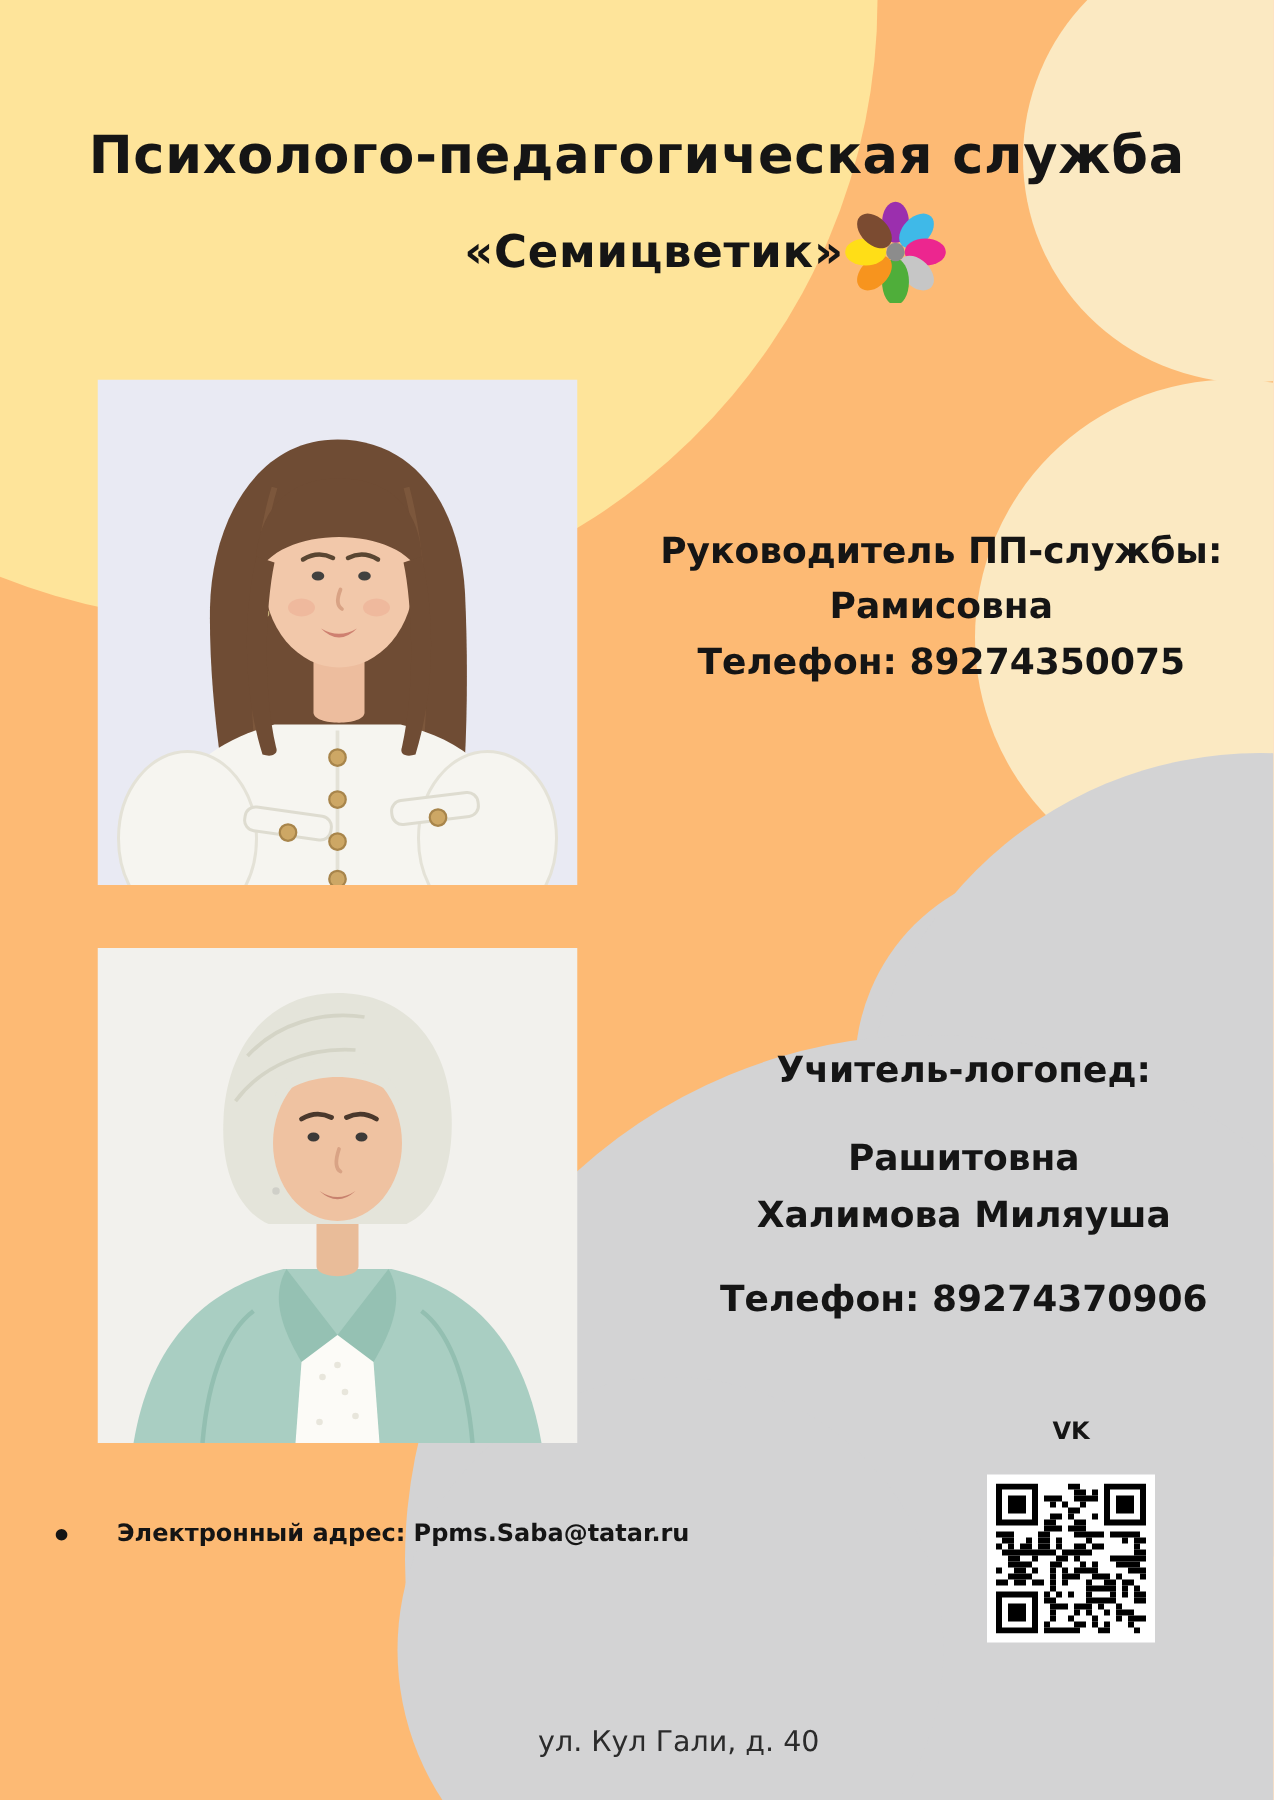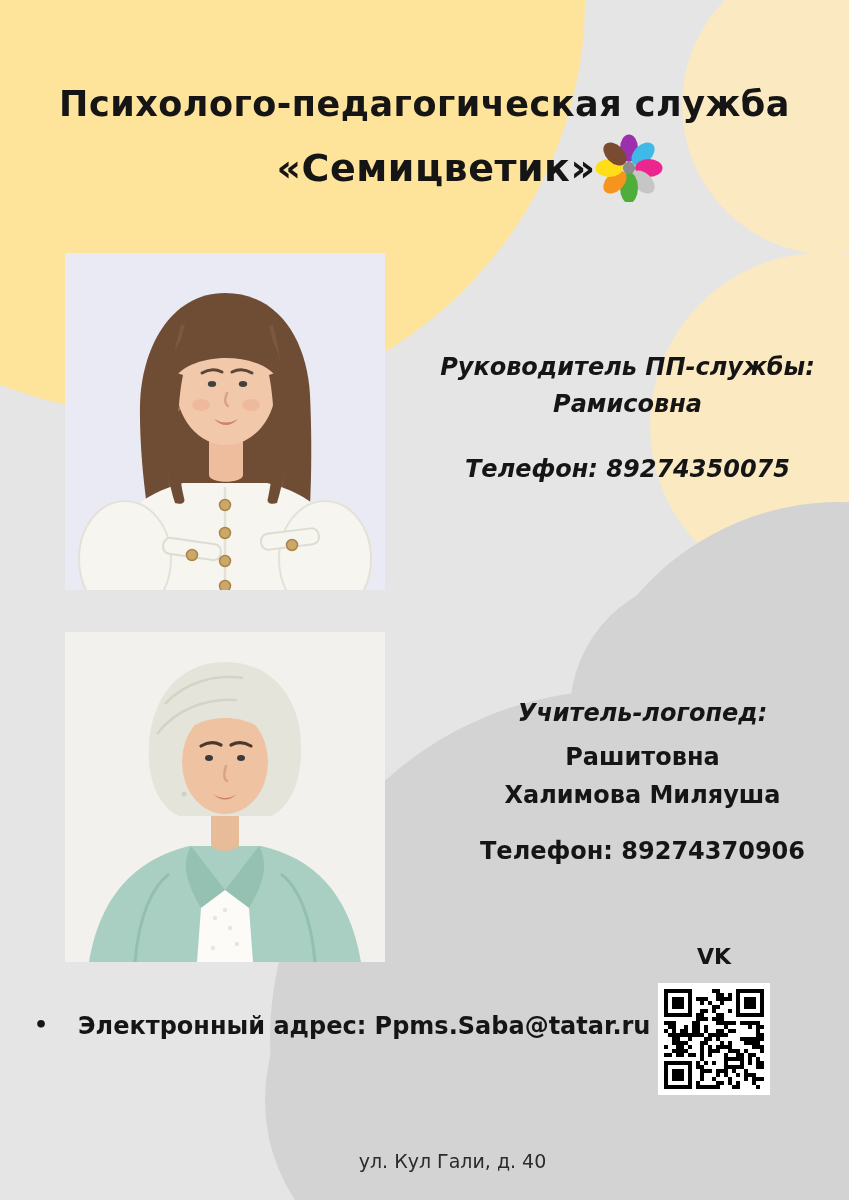--- a/index.html
+++ b/index.html
@@ -1,55 +1,55 @@
 <!DOCTYPE html>
 <html style="--yellow-left: #FEE49A; --yellow-right: #FBE9C2; --gray-cloud: #D3D3D4; --text: #151515;"><head>
 <meta charset="utf-8">
 <style>
   html,body{margin:0;padding:0;background:#ffffff;}
   .page{
-    position:relative;width:849px;height:1200px;overflow:hidden;background:#e5e5e5;
+    position:relative;width:849px;height:1200px;overflow:hidden;background:#fdba74;
     font-family:"DejaVu Sans",sans-serif;color:#151515;
   }
   .bg{position:absolute;left:0;top:0;z-index:0;}
   .blob-yellow-left{fill:var(--yellow-left,#FEE49A);}
   .blob-yellow-right{fill:var(--yellow-right,#FBE9C2);}
   .blob-gray{fill:var(--gray-cloud,#D3D3D4);}
   .title-line1{
     position:absolute;z-index:2;top:84px;left:0;right:0;text-align:center;
     font-size:35px;font-weight:bold;letter-spacing:0.5px;
   }
   .title-line2{
     position:absolute;z-index:2;top:134px;left:90px;width:760px;
     display:flex;align-items:center;justify-content:center;
-    font-size:38px;font-weight:bold;letter-spacing:0.5px;text-align:right;
+    font-size:30px;font-weight:bold;letter-spacing:0.5px;text-align:right;
   }
   .flower{width:68px;height:68px;flex:0 0 auto;}
   .photo{position:absolute;z-index:2;}
   .photo svg{display:block;}
   .staff-block{
     position:absolute;z-index:2;text-align:center;
     font-size:24px;font-weight:bold;line-height:37px;
   }
-  .staff-1{left:420px;top:349px;width:415px;font-style:italic;}
-  .staff-1 .phone{margin-top:28px;}
+  .staff-1{left:420px;top:349px;width:415px;}
+  .staff-1 .phone{margin-top:0;}
   .staff-2{left:450px;top:694px;width:385px;line-height:38px;}
-  .staff-2 .role{margin-bottom:6px;font-style:italic;}
+  .staff-2 .role{margin-bottom:21px;}
   .staff-2 .phone{margin-top:18px;}
   .vk-label{
     position:absolute;z-index:2;left:655px;top:944px;width:118px;
-    text-align:center;font-size:22px;font-weight:bold;
+    text-align:center;font-size:16px;font-weight:bold;
   }
   .qr-tile{
     position:absolute;z-index:2;left:658px;top:983px;width:112px;height:112px;
     background:#ffffff;display:flex;align-items:center;justify-content:center;
   }
   .bullets{
     position:absolute;z-index:2;left:32px;top:1012px;width:640px;
-    margin:0;padding:0;list-style:none;font-size:24px;font-weight:bold;
+    margin:0;padding:0;list-style:none;font-size:16px;font-weight:bold;
   }
   .bullets li{position:relative;padding-left:46px;margin-bottom:25px;}
   .bullets li::before{
     content:"\2022";position:absolute;left:2px;top:0;font-size:22px;color:#151515;
   }
   .footer{
     position:absolute;z-index:2;left:0;right:0;top:1150px;text-align:center;
     font-size:19px;font-weight:normal;color:#2b2b2b;transform:translateX(28px);
   }
 </style>

